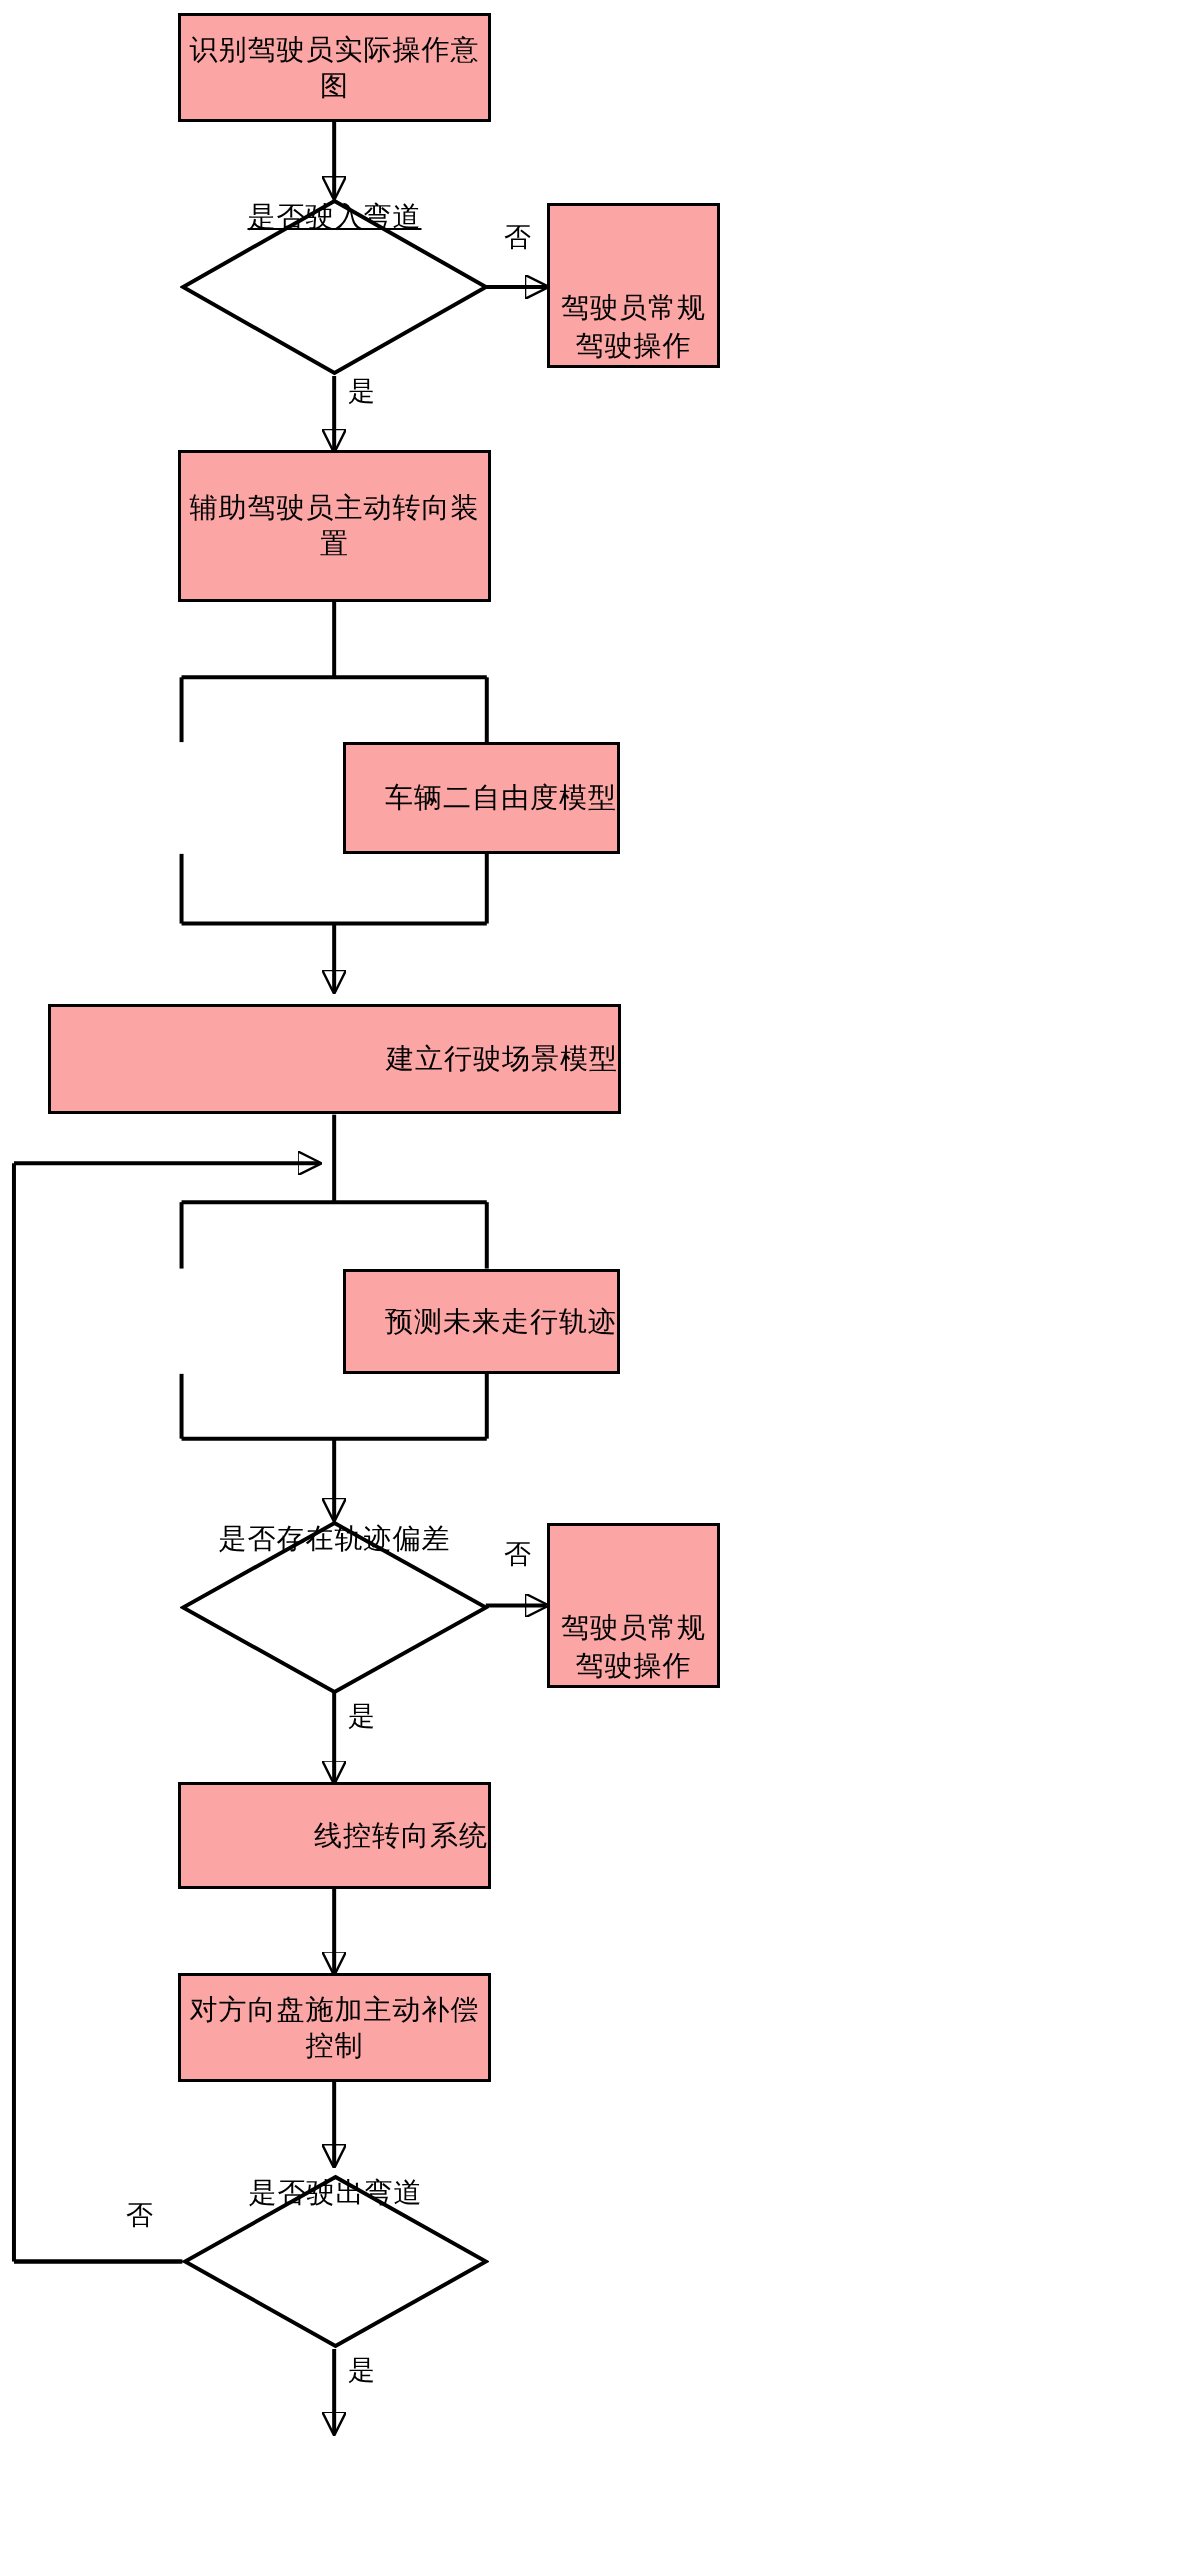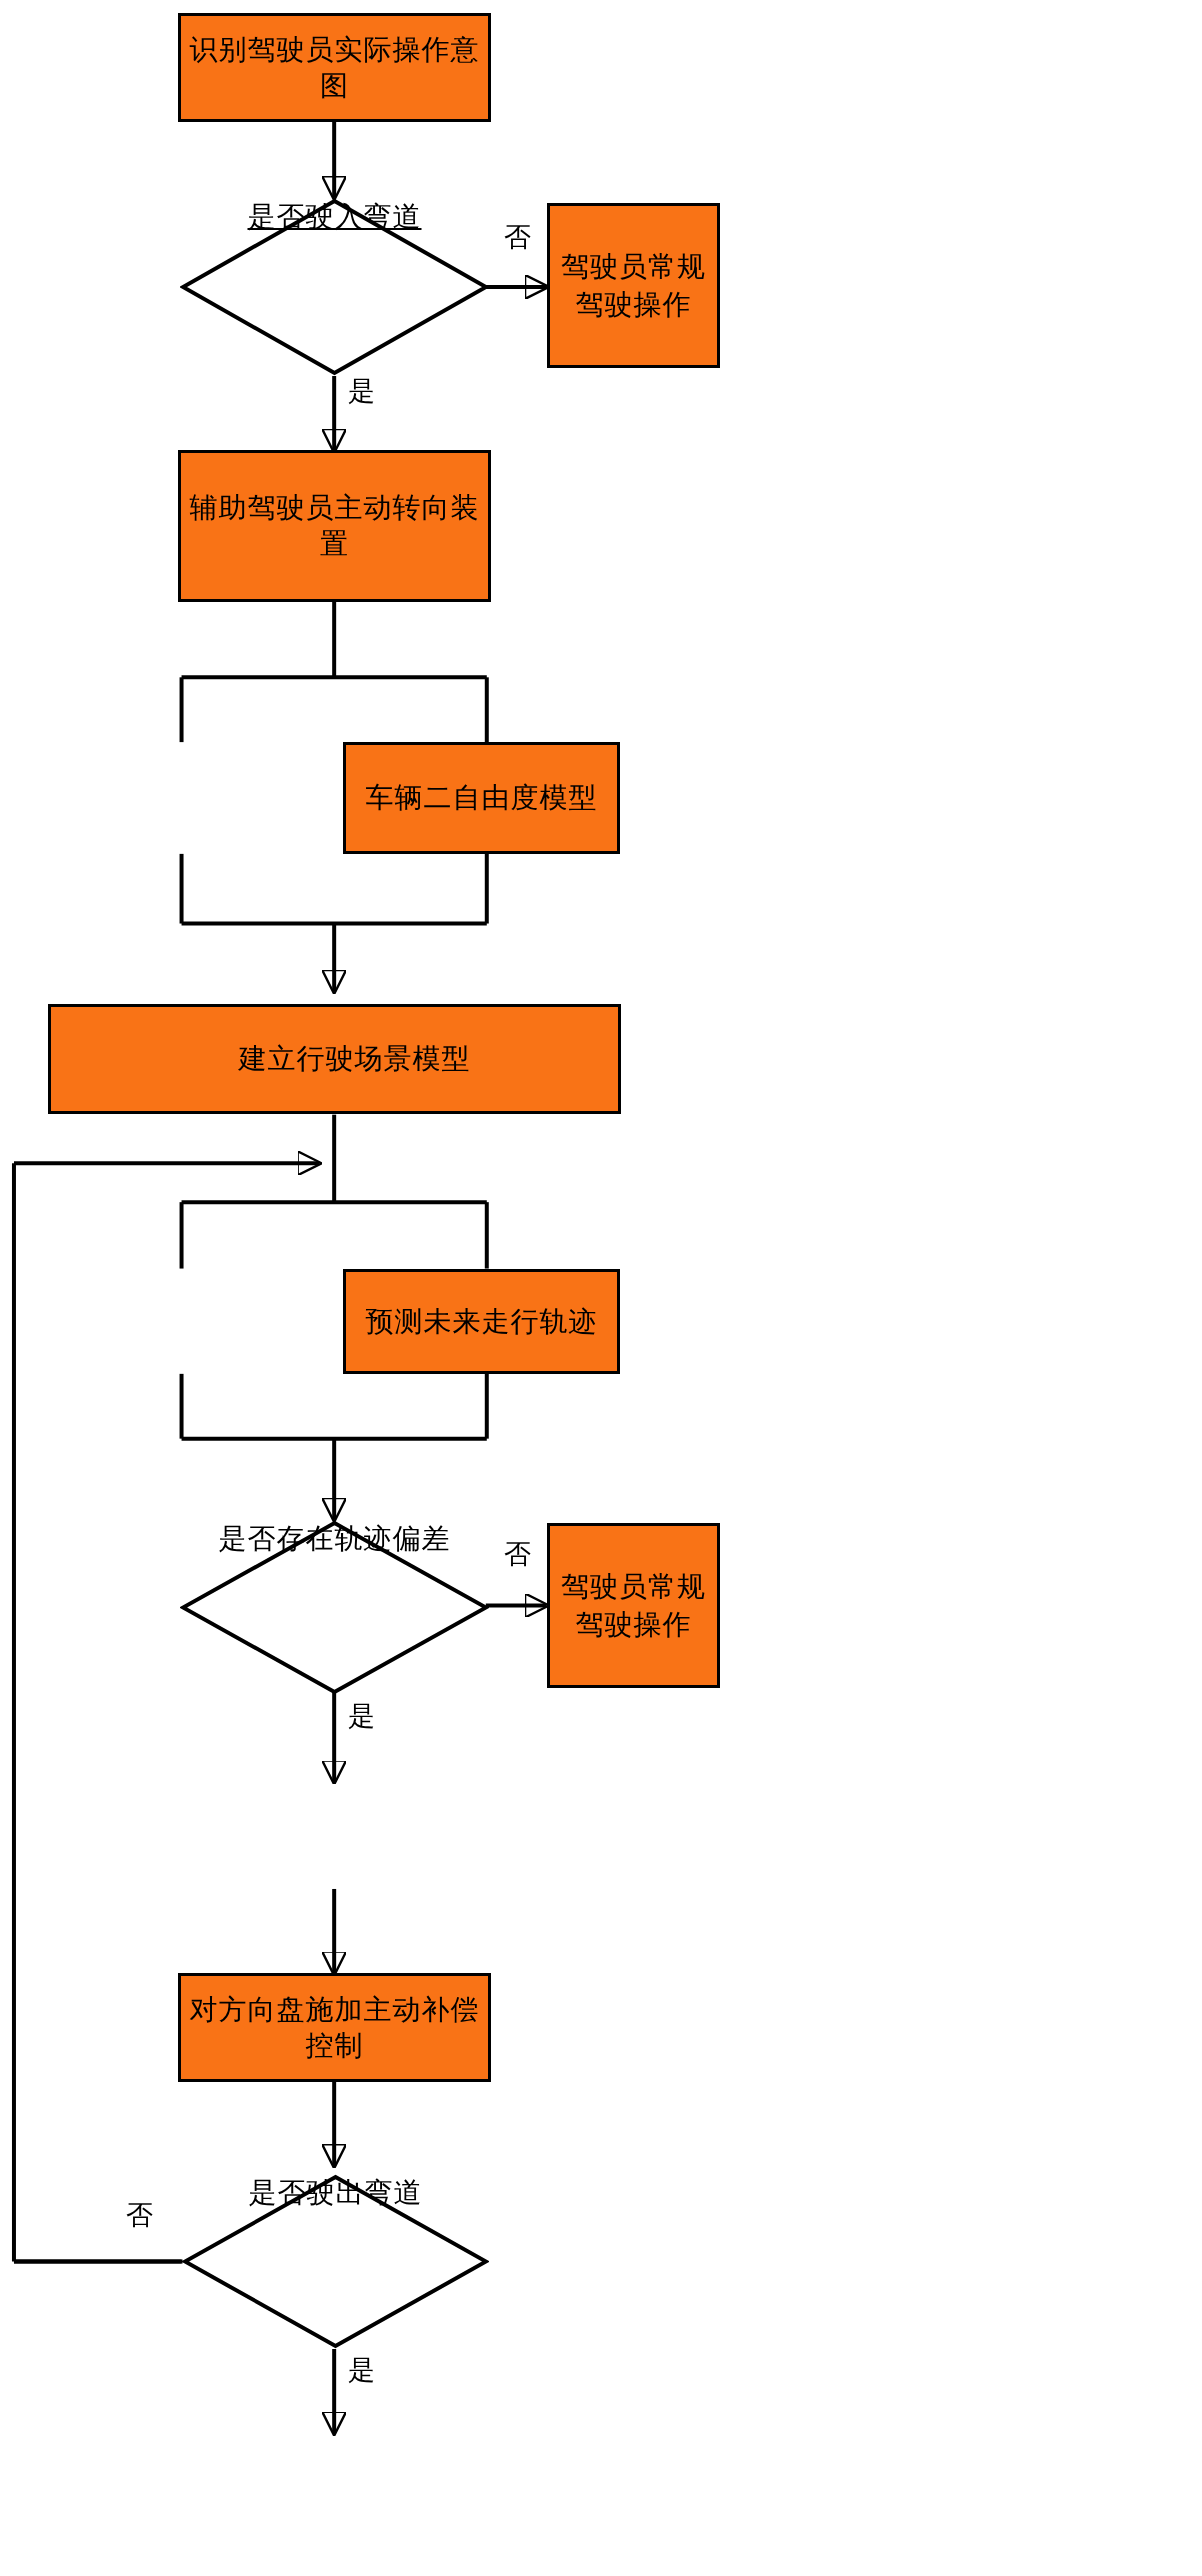--- a/index.html
+++ b/index.html
@@ -4,22 +4,22 @@
 <style>
   html,body{margin:0;padding:0;background:#ffffff;}
   body{
     width:1202px;height:2576px;position:relative;
     font-family:"DejaVu Sans","Liberation Sans",sans-serif;
     color:#000;overflow:hidden;
   }
   #canvas{position:absolute;left:0;top:0;width:1202px;height:2576px;}
   .node{
     position:absolute;box-sizing:border-box;
-    border:3px solid #000;background:#f97316;
-    display:flex;align-items:center;justify-content:center;
+    border:3px solid #000;background:#fca5a5;
+    display:flex;align-items:center;justify-content:flex-end;
     text-align:center;line-height:1.28;
     font-size:28px;letter-spacing:1px;
     z-index:3;
   }
   .node.twoline{line-height:1.35;}
   .diamond-wrap{position:absolute;z-index:3;}
   .diamond-wrap svg{position:absolute;left:0;top:0;}
   .diamond-label{
     position:absolute;left:0;top:0;width:100%;height:100%;
     display:flex;align-items:center;justify-content:center;
@@ -130,20 +130,23 @@
   </div>
 
   <div class="edge-label" style="left: 504px; top: 1536px; display: block; transform-origin: center center; transform: none;">否</div>
   <div class="edge-label" style="left: 348px; top: 1698px; display: block; transform-origin: center center; transform: none;">是</div>
 
   <div class="node twoline" style="left: 547px; top: 1523px; width: 173px; height: 165px; flex-direction: column; font-size: 28px;">
     <span style="display: block; transform-origin: center center; transform: none;">驾驶员常规</span>
     <span style="display: block; transform-origin: center center; transform: none;">驾驶操作</span>
   </div>
 
+  <div class="node" style="left: 178px; top: 1782px; width: 313px; height: 107px; font-size: 28px;">
+    <span style="display: block; transform-origin: center center; transform: none;">线控转向系统</span>
+  </div>
 
   <div class="node" style="left: 178px; top: 1973px; width: 313px; height: 109px; font-size: 28px;">
     <span style="display: block; transform-origin: center center; transform: none;">对方向盘施加主动补偿控制</span>
   </div>
 
   <div class="diamond-wrap" style="left: 182px; top: 2174px; width: 307px; height: 175px;">
     <svg width="307" height="175" viewBox="0 0 308 175.3811320754717" xmlns="http://www.w3.org/2000/svg" style="width: 307px; height: 175px;">
       <polygon points="154,3 305,87.69056603773585 154,172.3811320754717 3,87.69056603773585" fill="#fff" stroke="#000" stroke-width="4"></polygon>
     </svg>
     <div class="diamond-label" style="display: block; transform-origin: center center; transform: none;">是否驶出弯道</div>

